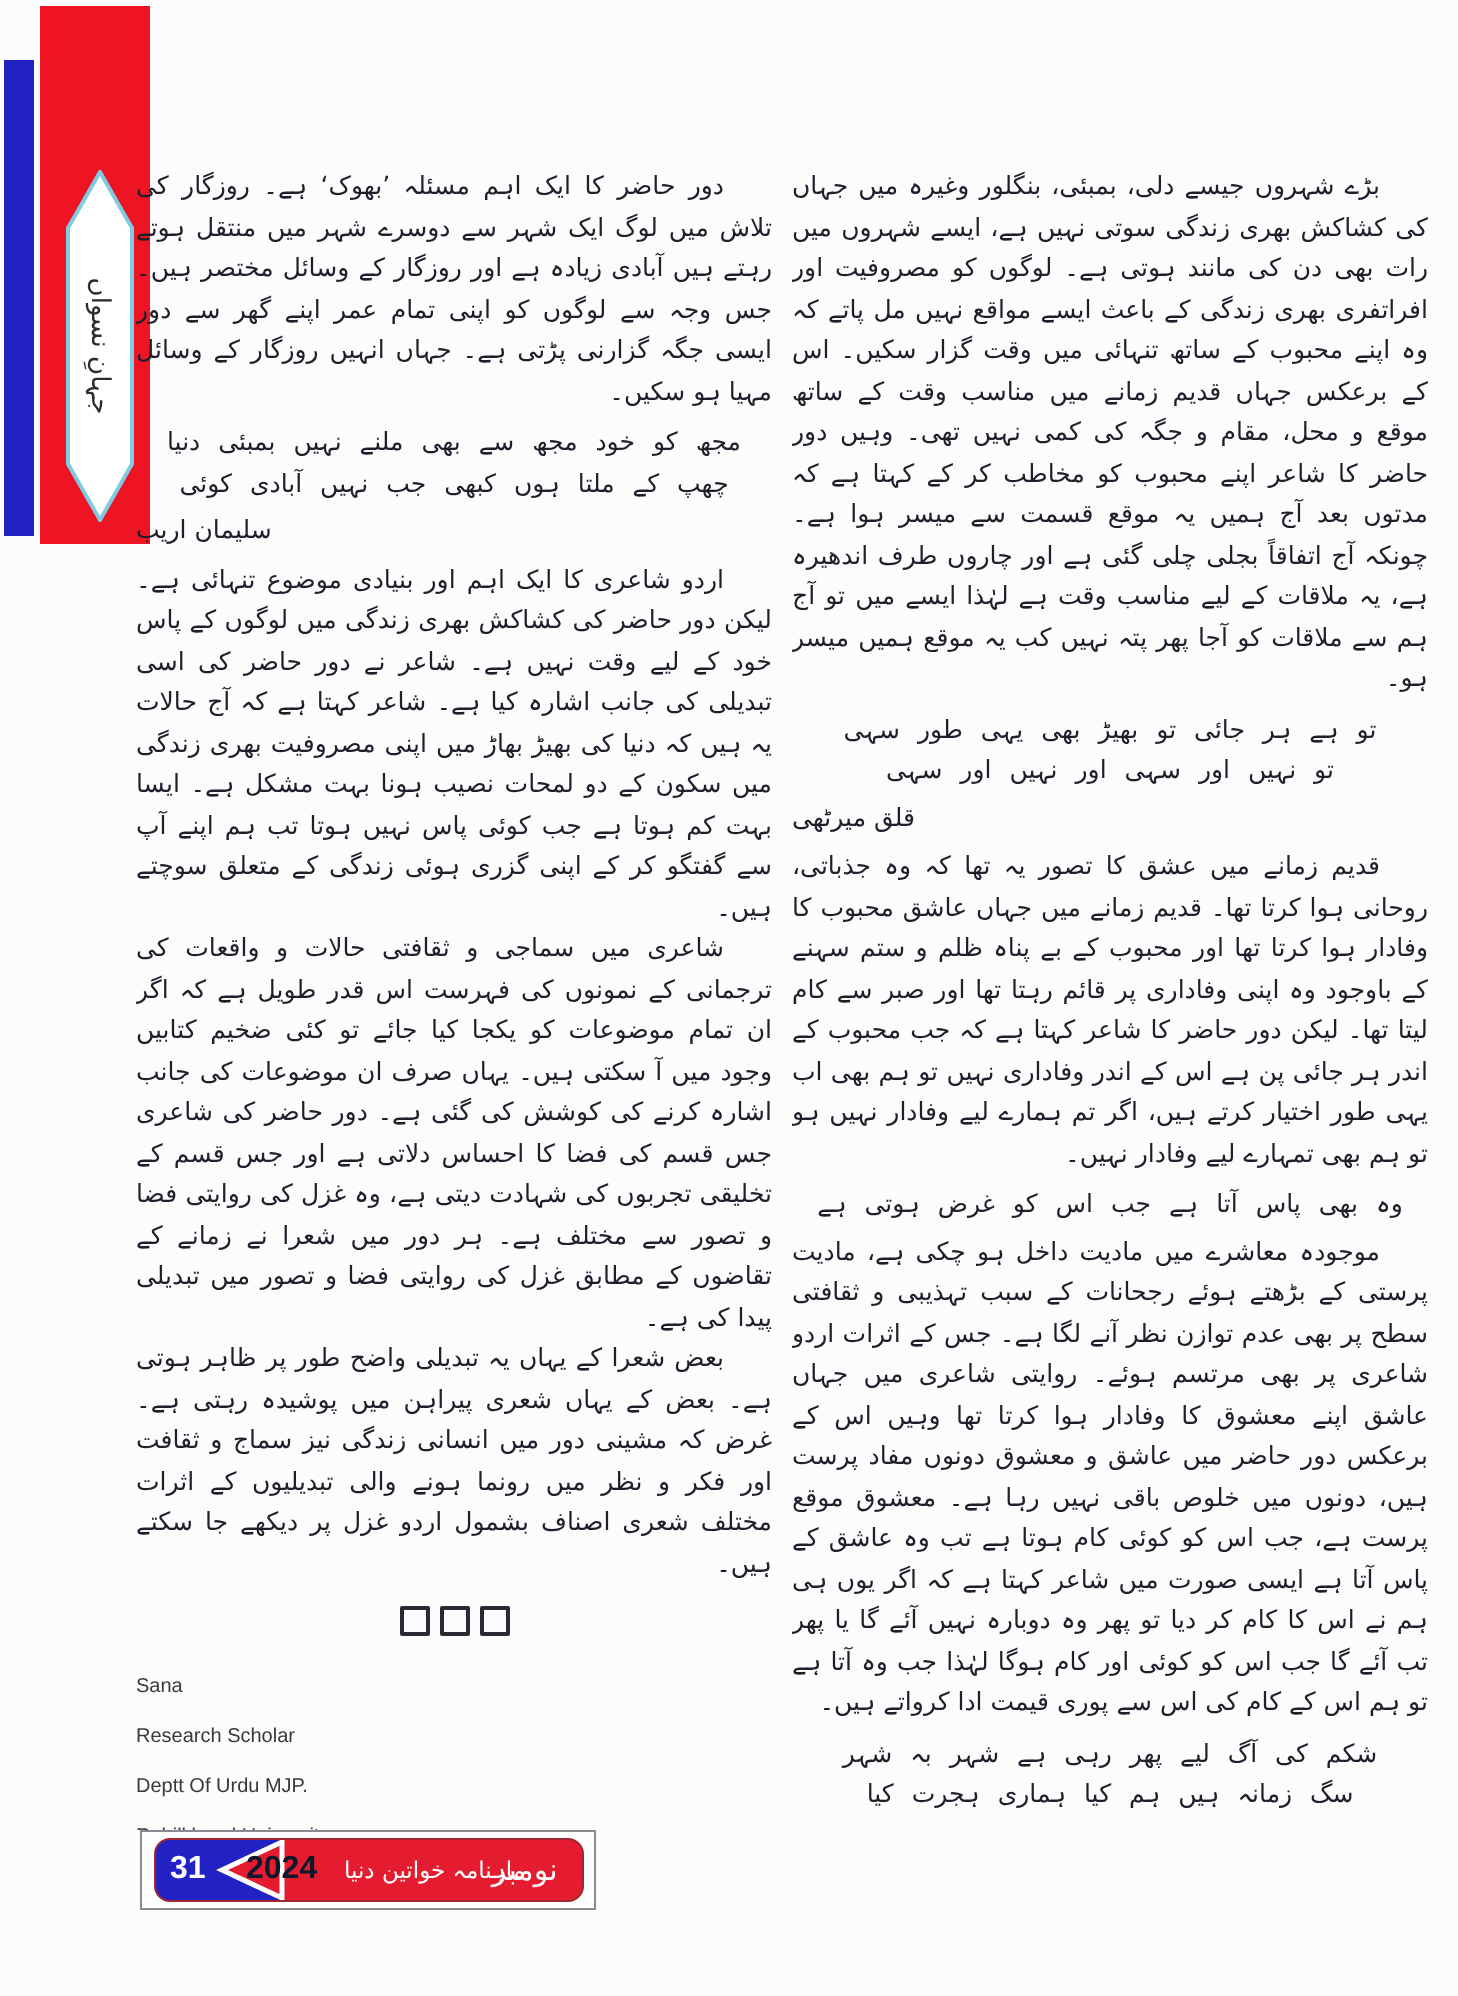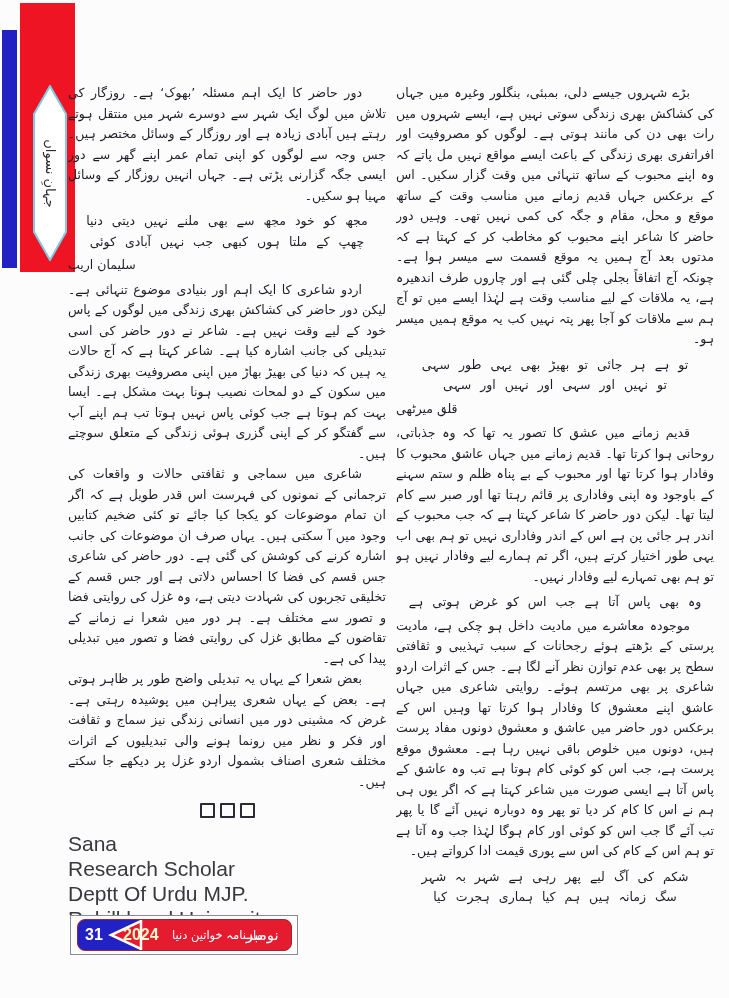--- a/index.html
+++ b/index.html
@@ -42,21 +42,21 @@
   .para{margin:0;text-indent:24px;}
   .verse{margin:5px 0 3px 0;text-align:center;text-indent:0;}
   .verse-line{word-spacing:5px;white-space:nowrap;}
   .attrib{text-align:left;text-indent:0;margin:2px 0 4px 0;}
   .endmark{text-align:center;margin:8px 0 10px 0;direction:ltr;}
   .endmark .sq{
     display:inline-block;width:11px;height:11px;
     border:2px solid #2a2a34;border-radius:1px;margin:0 2.5px;vertical-align:middle;
   }
   .author{direction:ltr;text-align:left;font-family:"Liberation Sans",sans-serif;
-    font-size:21px;line-height:25px;color:#38383e;margin-top:4px;}
+    font-size:10px;line-height:25px;color:#38383e;margin-top:4px;}
   .author-line{white-space:nowrap;}
 
   
   .footer-box{
     position:absolute;left:70px;top:915px;width:226px;height:38px;
     border:1px solid #8a8a92;background:#fdfdfd;
   }
   .footer-banner{
     position:absolute;left:6px;top:3px;width:213px;height:30px;
     background:#e51c30;border-radius:8px;
@@ -65,21 +65,21 @@
     text-align:center;
   }
   .footer-blue{position:absolute;left:0;top:0;width:63px;height:30px;background:#2222c4;}
   .footer-chevron{position:absolute;left:30px;top:0;width:35px;height:30px;}
   .footer-pagenum{
     position:absolute;left:7px;top:0;height:30px;line-height:29px;
     color:#ffffff;font-family:"Liberation Sans",sans-serif;font-weight:bold;font-size:16px;
   }
   .footer-year{
     position:absolute;left:45px;top:0;height:24px;line-height:29px;
-    color:#fef9c3;font-family:"Liberation Sans",sans-serif;font-weight:bold;font-size:16px;
+    color:#0f172a;font-family:"Liberation Sans",sans-serif;font-weight:bold;font-size:16px;
   }
   .footer-mag{
     position:absolute;left:94px;top:0;height:30px;line-height:30px;
     color:#ffffff;font-size:11.5px;direction:rtl;white-space:nowrap;
   }
   .footer-month{
     position:absolute;left:168px;top:0;height:30px;line-height:30px;
     color:#ffffff;font-size:15px;direction:rtl;white-space:nowrap;
   }
 </style>
@@ -96,21 +96,21 @@
       </svg>
       <div class="side-title">
         <span>جہانِ نسواں</span>
       </div>
     </div>
   </div>
 
   <div id="col-left" class="col col-left">
       <p class="para">دور حاضر کا ایک اہم مسئلہ ’بھوک‘ ہے۔ روزگار کی تلاش میں لوگ ایک شہر سے دوسرے شہر میں منتقل ہوتے رہتے ہیں آبادی زیادہ ہے اور روزگار کے وسائل مختصر ہیں۔ جس وجہ سے لوگوں کو اپنی تمام عمر اپنے گھر سے دور ایسی جگہ گزارنی پڑتی ہے۔ جہاں انہیں روزگار کے وسائل مہیا ہو سکیں۔</p>
       <div class="verse">
-        <div class="verse-line">مجھ کو خود مجھ سے بھی ملنے نہیں دیتی دنیا</div>
+        <div class="verse-line">مجھ کو خود مجھ سے بھی ملنے نہیں بمبئی دنیا</div>
         <div class="verse-line">چھپ کے ملتا ہوں کبھی جب نہیں آبادی کوئی</div>
       </div>
       <div class="attrib">سلیمان اریب</div>
       <p class="para">اردو شاعری کا ایک اہم اور بنیادی موضوع تنہائی ہے۔ لیکن دور حاضر کی کشاکش بھری زندگی میں لوگوں کے پاس خود کے لیے وقت نہیں ہے۔ شاعر نے دور حاضر کی اسی تبدیلی کی جانب اشارہ کیا ہے۔ شاعر کہتا ہے کہ آج حالات یہ ہیں کہ دنیا کی بھیڑ بھاڑ میں اپنی مصروفیت بھری زندگی میں سکون کے دو لمحات نصیب ہونا بہت مشکل ہے۔ ایسا بہت کم ہوتا ہے جب کوئی پاس نہیں ہوتا تب ہم اپنے آپ سے گفتگو کر کے اپنی گزری ہوئی زندگی کے متعلق سوچتے ہیں۔</p>
       <p class="para">شاعری میں سماجی و ثقافتی حالات و واقعات کی ترجمانی کے نمونوں کی فہرست اس قدر طویل ہے کہ اگر ان تمام موضوعات کو یکجا کیا جائے تو کئی ضخیم کتابیں وجود میں آ سکتی ہیں۔ یہاں صرف ان موضوعات کی جانب اشارہ کرنے کی کوشش کی گئی ہے۔ دور حاضر کی شاعری جس قسم کی فضا کا احساس دلاتی ہے اور جس قسم کے تخلیقی تجربوں کی شہادت دیتی ہے، وہ غزل کی روایتی فضا و تصور سے مختلف ہے۔ ہر دور میں شعرا نے زمانے کے تقاضوں کے مطابق غزل کی روایتی فضا و تصور میں تبدیلی پیدا کی ہے۔</p>
       <p class="para">بعض شعرا کے یہاں یہ تبدیلی واضح طور پر ظاہر ہوتی ہے۔ بعض کے یہاں شعری پیراہن میں پوشیدہ رہتی ہے۔ غرض کہ مشینی دور میں انسانی زندگی نیز سماج و ثقافت اور فکر و نظر میں رونما ہونے والی تبدیلیوں کے اثرات مختلف شعری اصناف بشمول اردو غزل پر دیکھے جا سکتے ہیں۔</p>
       <div class="endmark"><span class="sq"></span><span class="sq"></span><span class="sq"></span></div>
       <div class="author">
         <div class="author-line">Sana</div>
         <div class="author-line">Research Scholar</div>

